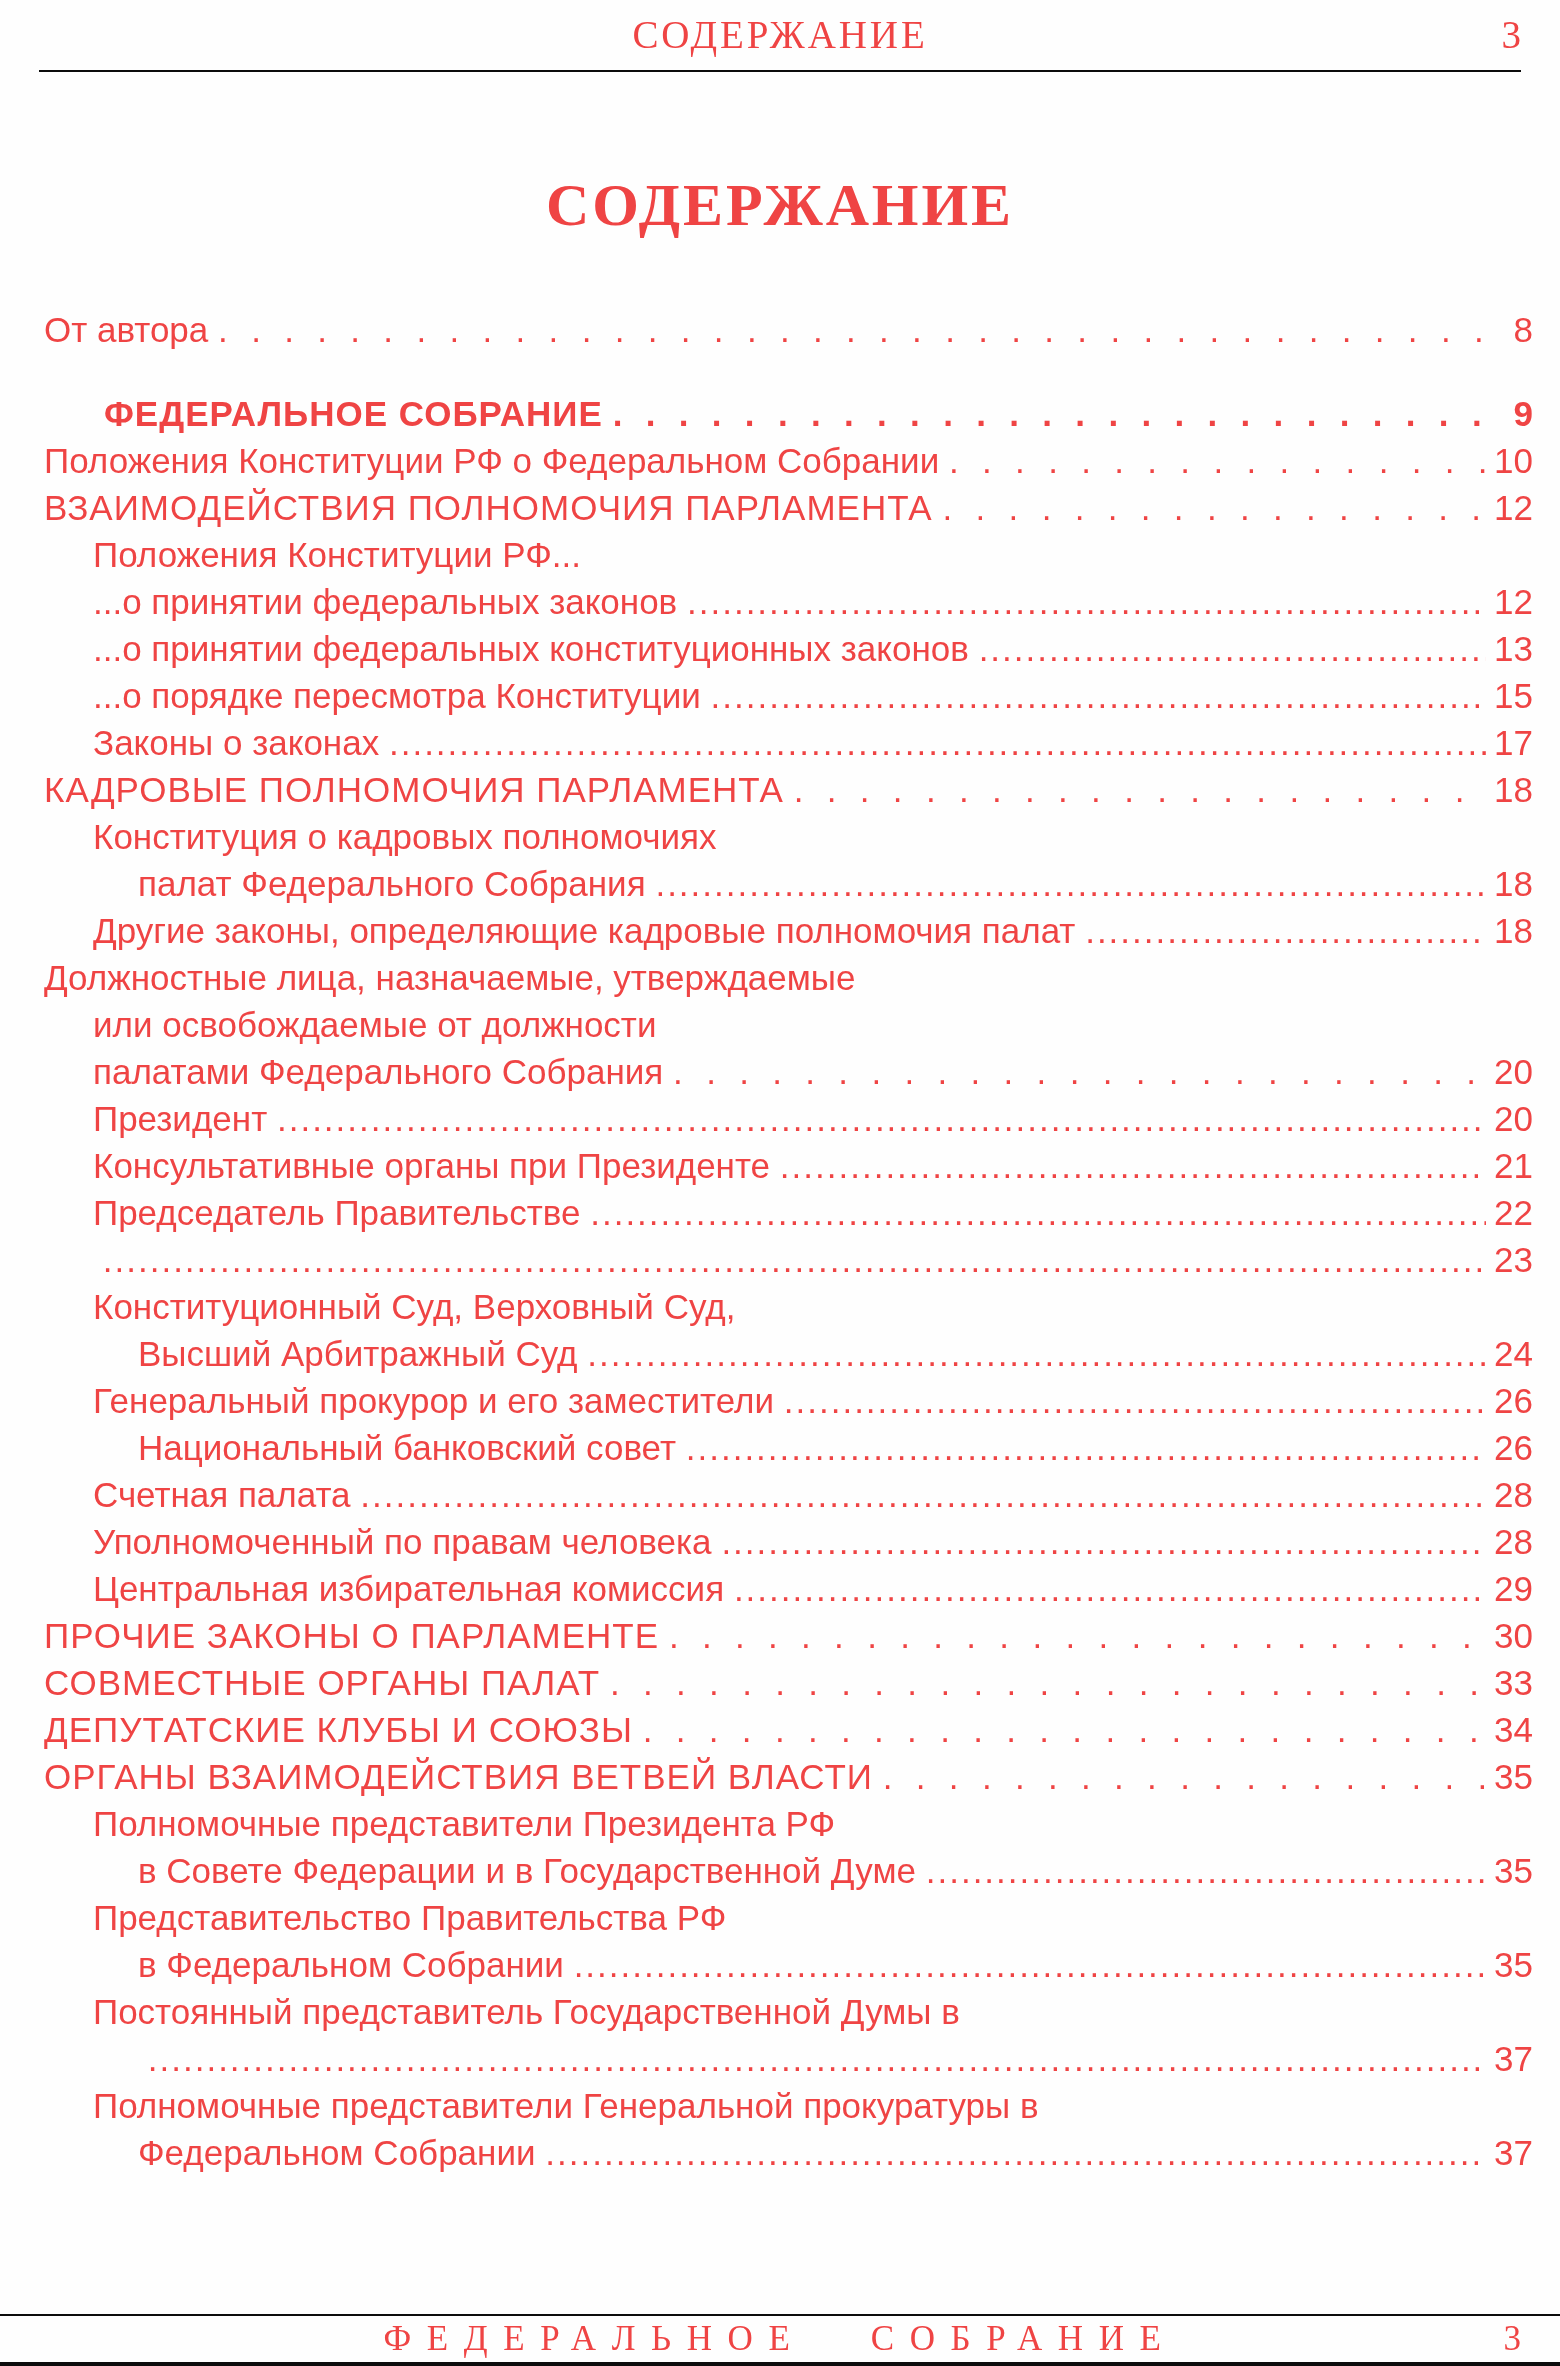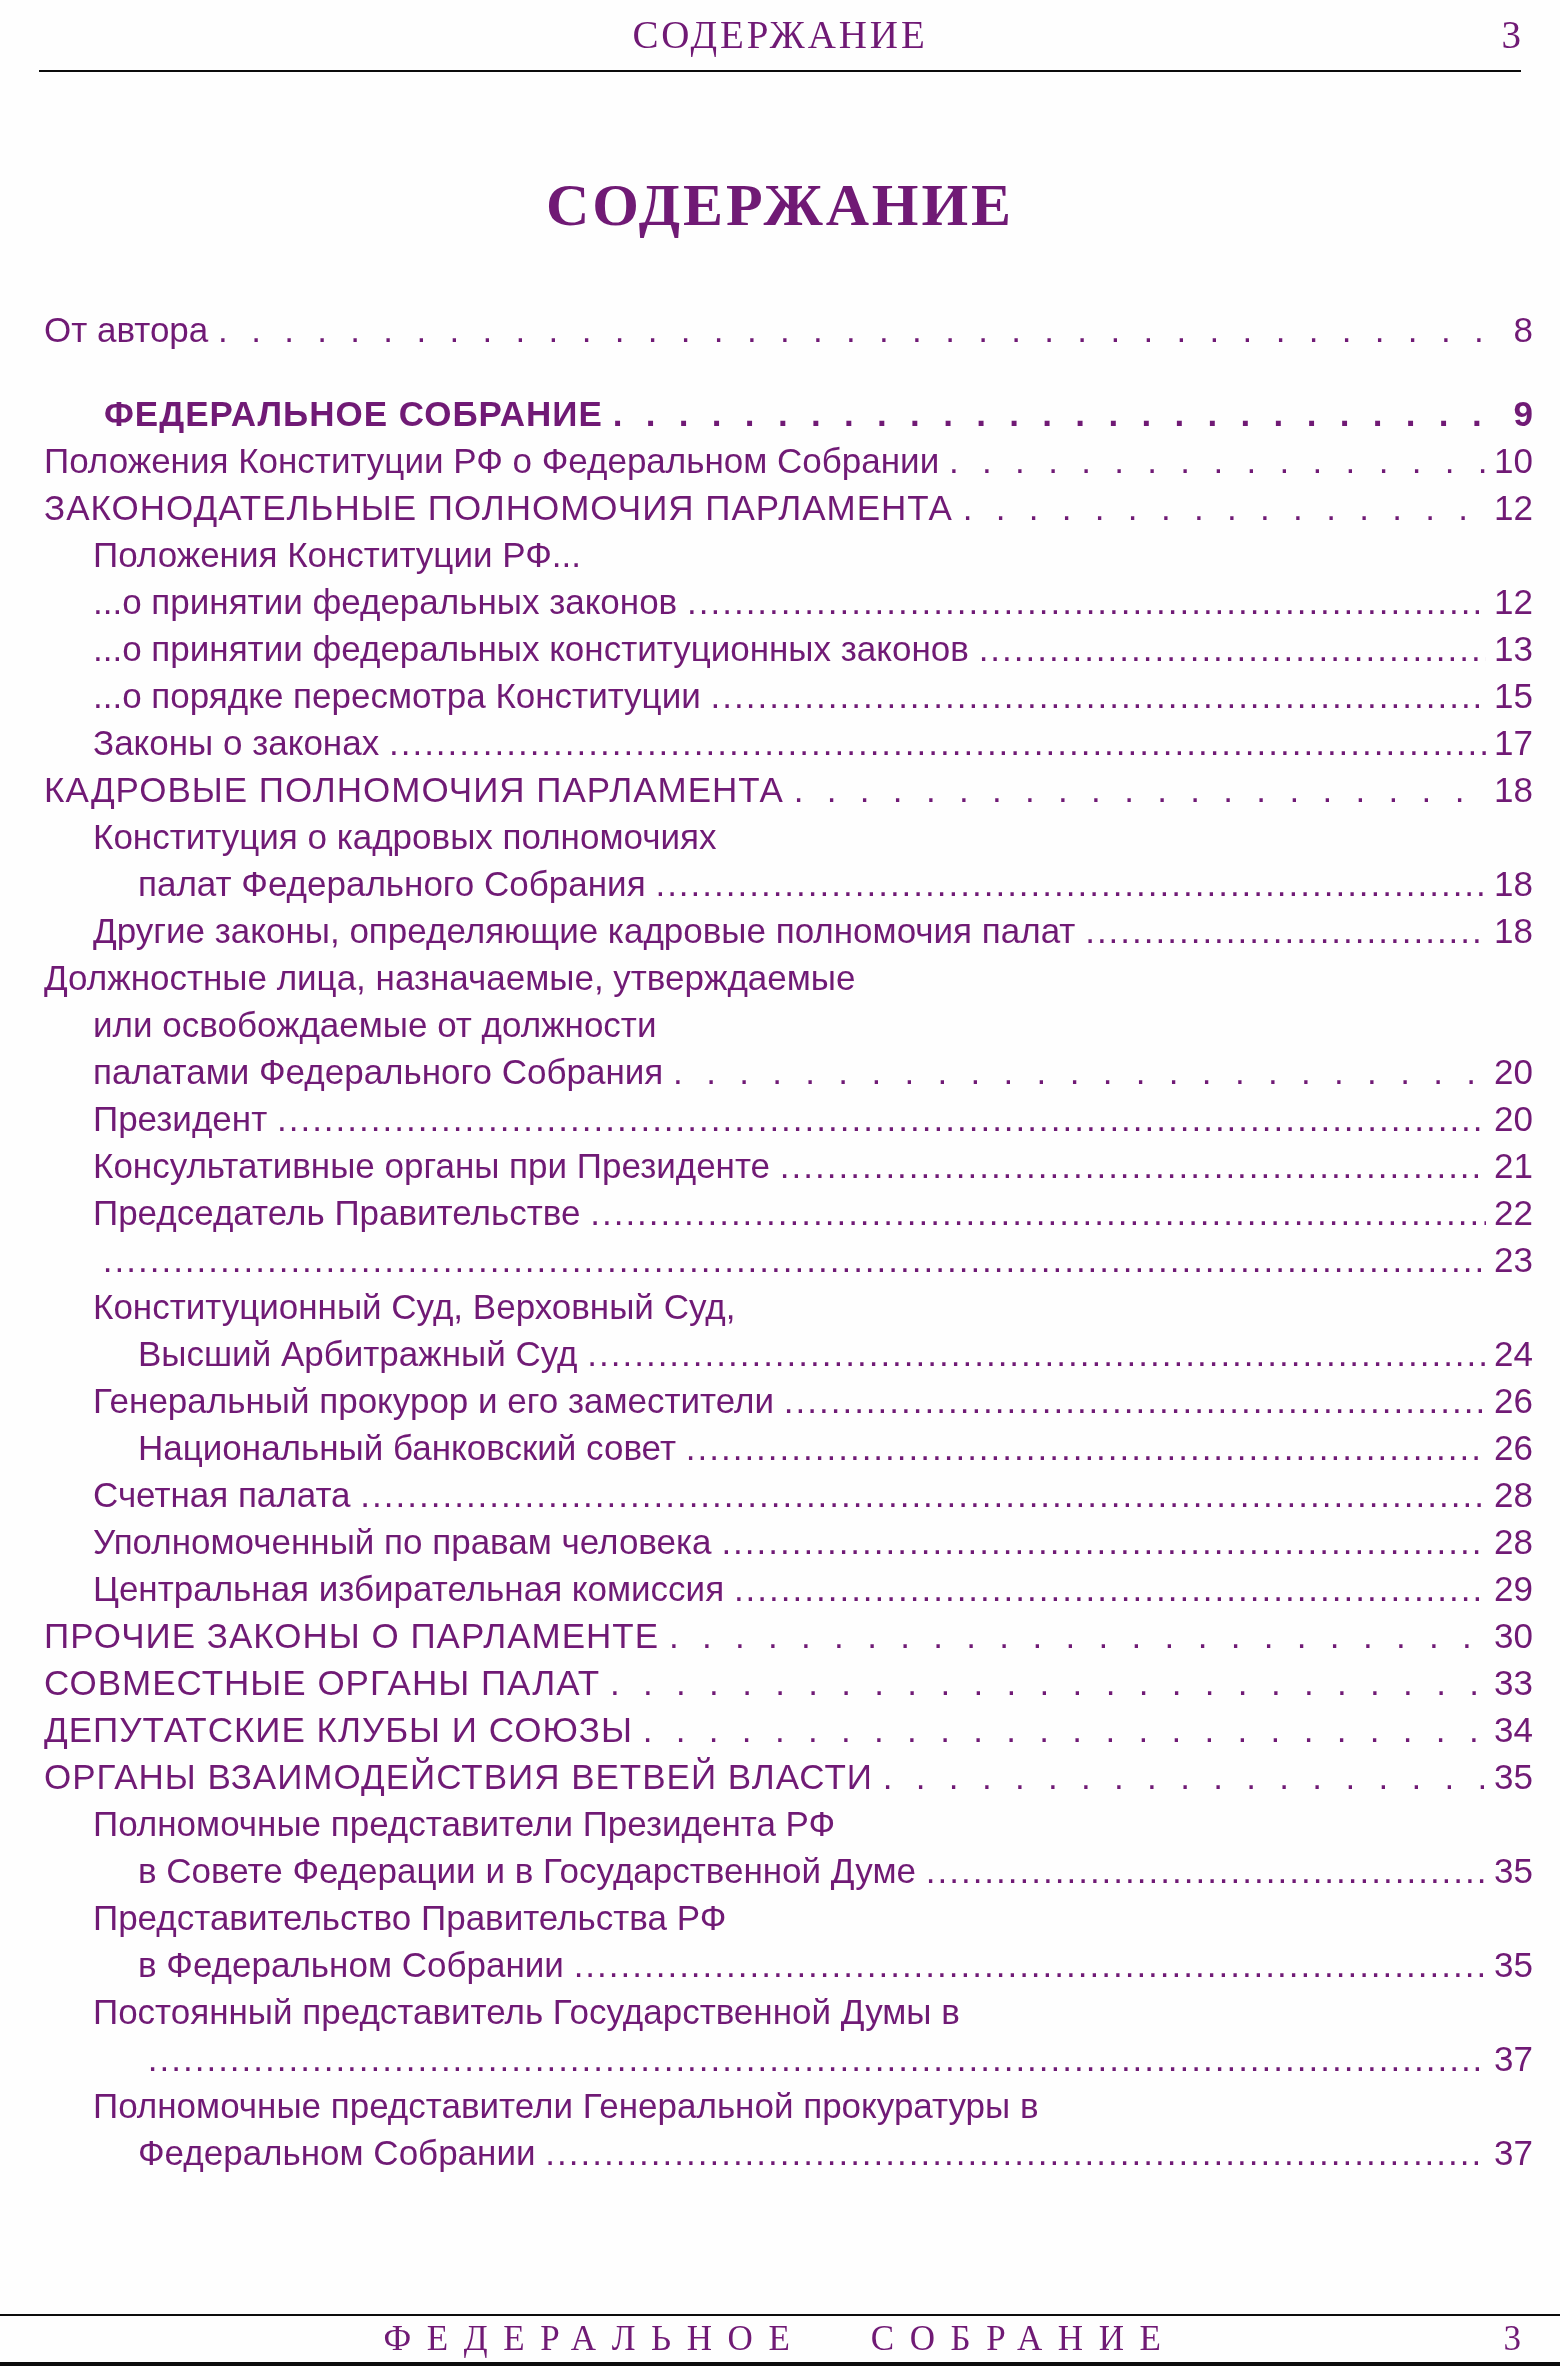--- a/index.html
+++ b/index.html
@@ -5,21 +5,21 @@
   html, body {
     margin: 0;
     padding: 0;
     background: #ffffff;
   }
   .page {
     position: relative;
     width: 1560px;
     height: 2367px;
     background: #fefefe;
-    color: #701a75;
+    color: #ef4444;
     box-sizing: border-box;
     overflow: hidden;
     font-family: "Liberation Sans", "DejaVu Sans", sans-serif;
   }
 
   
   .running-head {
     position: relative;
     height: 70px;
     margin: 0 39px;
@@ -136,21 +136,21 @@
         <span class="entry-text">ФЕДЕРАЛЬНОЕ СОБРАНИЕ</span>
         <span class="leader spaced">. . . . . . . . . . . . . . . . . . . . . . . . . . . . . . . . . . . . . . . . . . . . . . . . . . . . . . . . . . . . . . . . . . . . . . . . . . . . . . . . . . . . . . . . . . . . . . . . . . . . . . . . . . . . . . . . . . . . . . . . . . . . . . . . . . . . . . . . . . . . </span>
         <span class="entry-page">9</span>
       </div>
       <div class="row ind-0">
         <span class="entry-text">Положения Конституции РФ о Федеральном Собрании</span>
         <span class="leader spaced">. . . . . . . . . . . . . . . . . . . . . . . . . . . . . . . . . . . . . . . . . . . . . . . . . . . . . . . . . . . . . . . . . . . . . . . . . . . . . . . . . . . . . . . . . . . . . . . . . . . . . . . . . . . . . . . . . . . . . . . . . . . . . . . . . . . . . . . . . . . . </span>
         <span class="entry-page">10</span>
       </div>
       <div class="row ind-0 caps">
-        <span class="entry-text">ЗАКОНОДАТЕЛЬНЫЕ ПОЛНОМОЧИЯ ПАРЛАМЕНТА</span>
+        <span class="entry-text">ВЗАИМОДЕЙСТВИЯ ПОЛНОМОЧИЯ ПАРЛАМЕНТА</span>
         <span class="leader spaced">. . . . . . . . . . . . . . . . . . . . . . . . . . . . . . . . . . . . . . . . . . . . . . . . . . . . . . . . . . . . . . . . . . . . . . . . . . . . . . . . . . . . . . . . . . . . . . . . . . . . . . . . . . . . . . . . . . . . . . . . . . . . . . . . . . . . . . . . . . . . </span>
         <span class="entry-page">12</span>
       </div>
       <div class="row ind-1">
         <span class="entry-text">Положения Конституции РФ...</span>
       </div>
       <div class="row ind-1">
         <span class="entry-text">...о принятии федеральных законов</span>
         <span class="leader tight">................................................................................................................................................................................................................................................................................................................................</span>
         <span class="entry-page">12</span>

